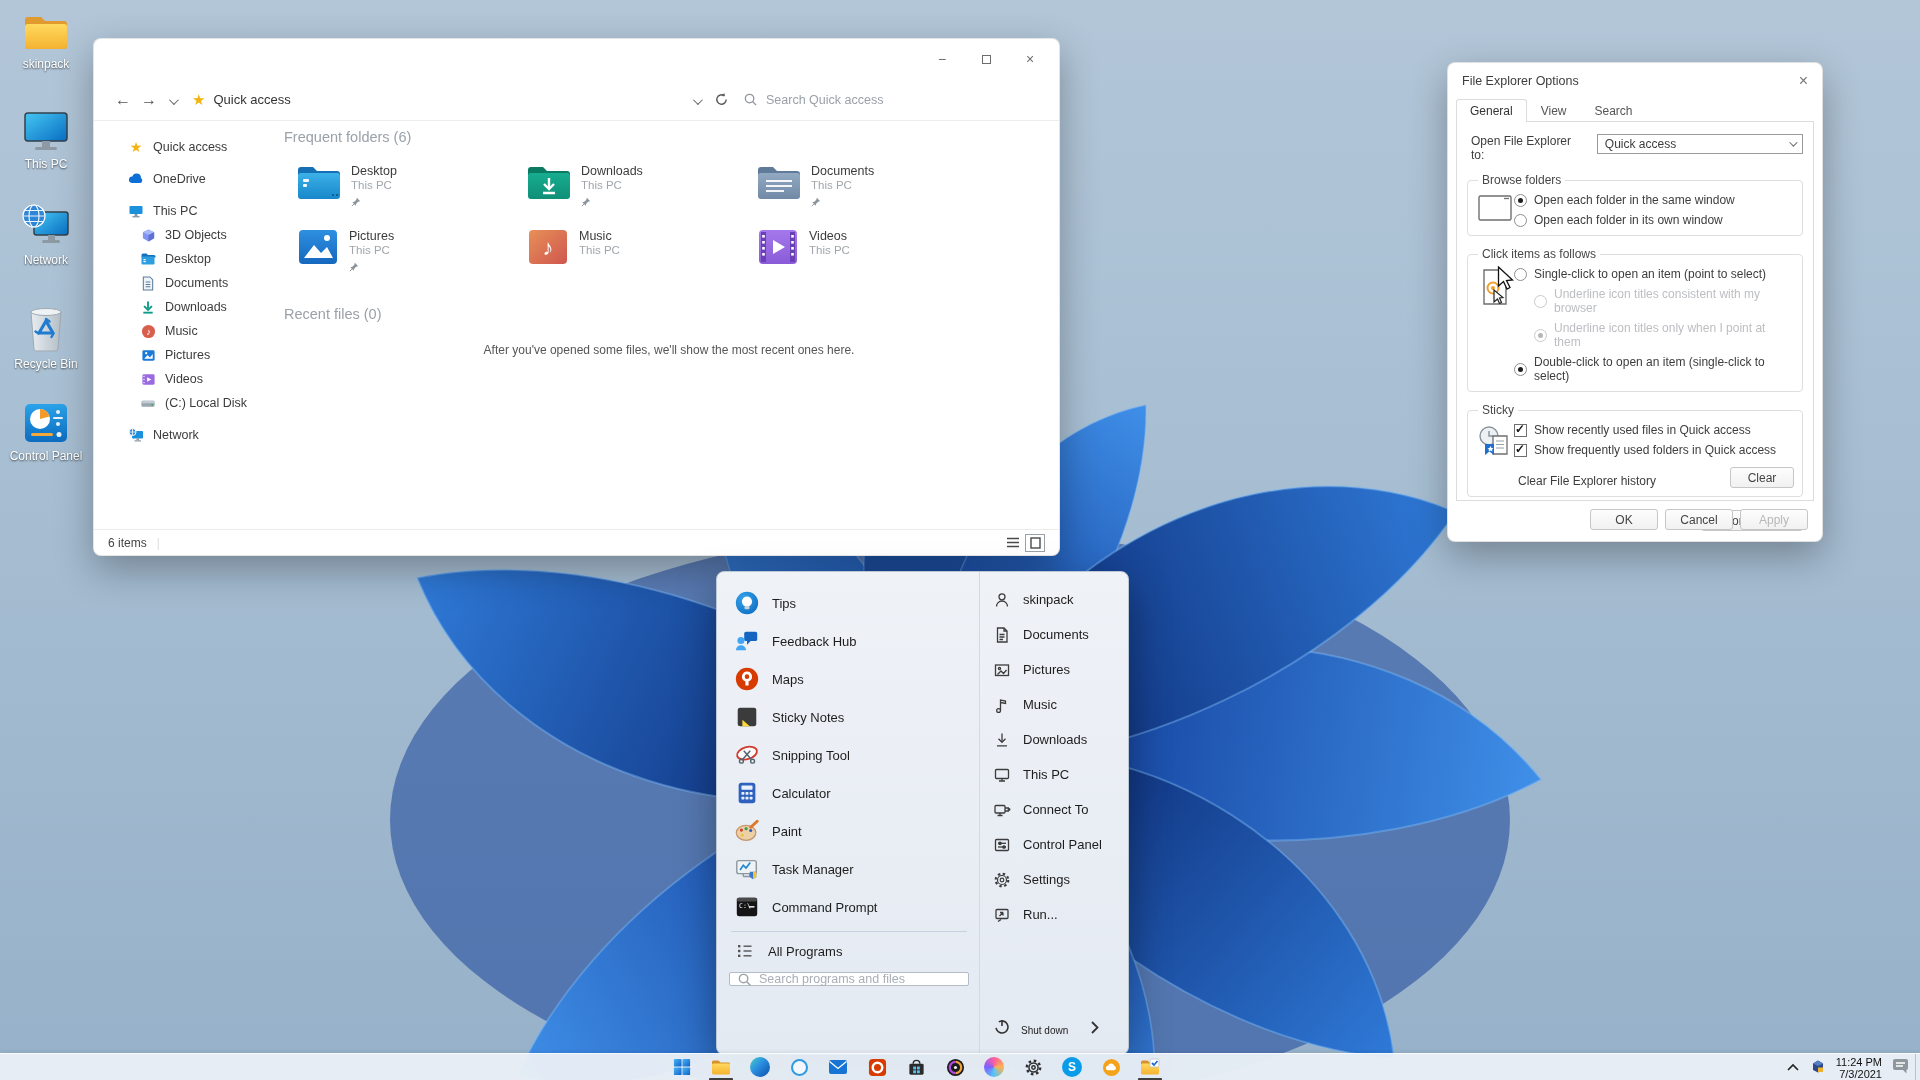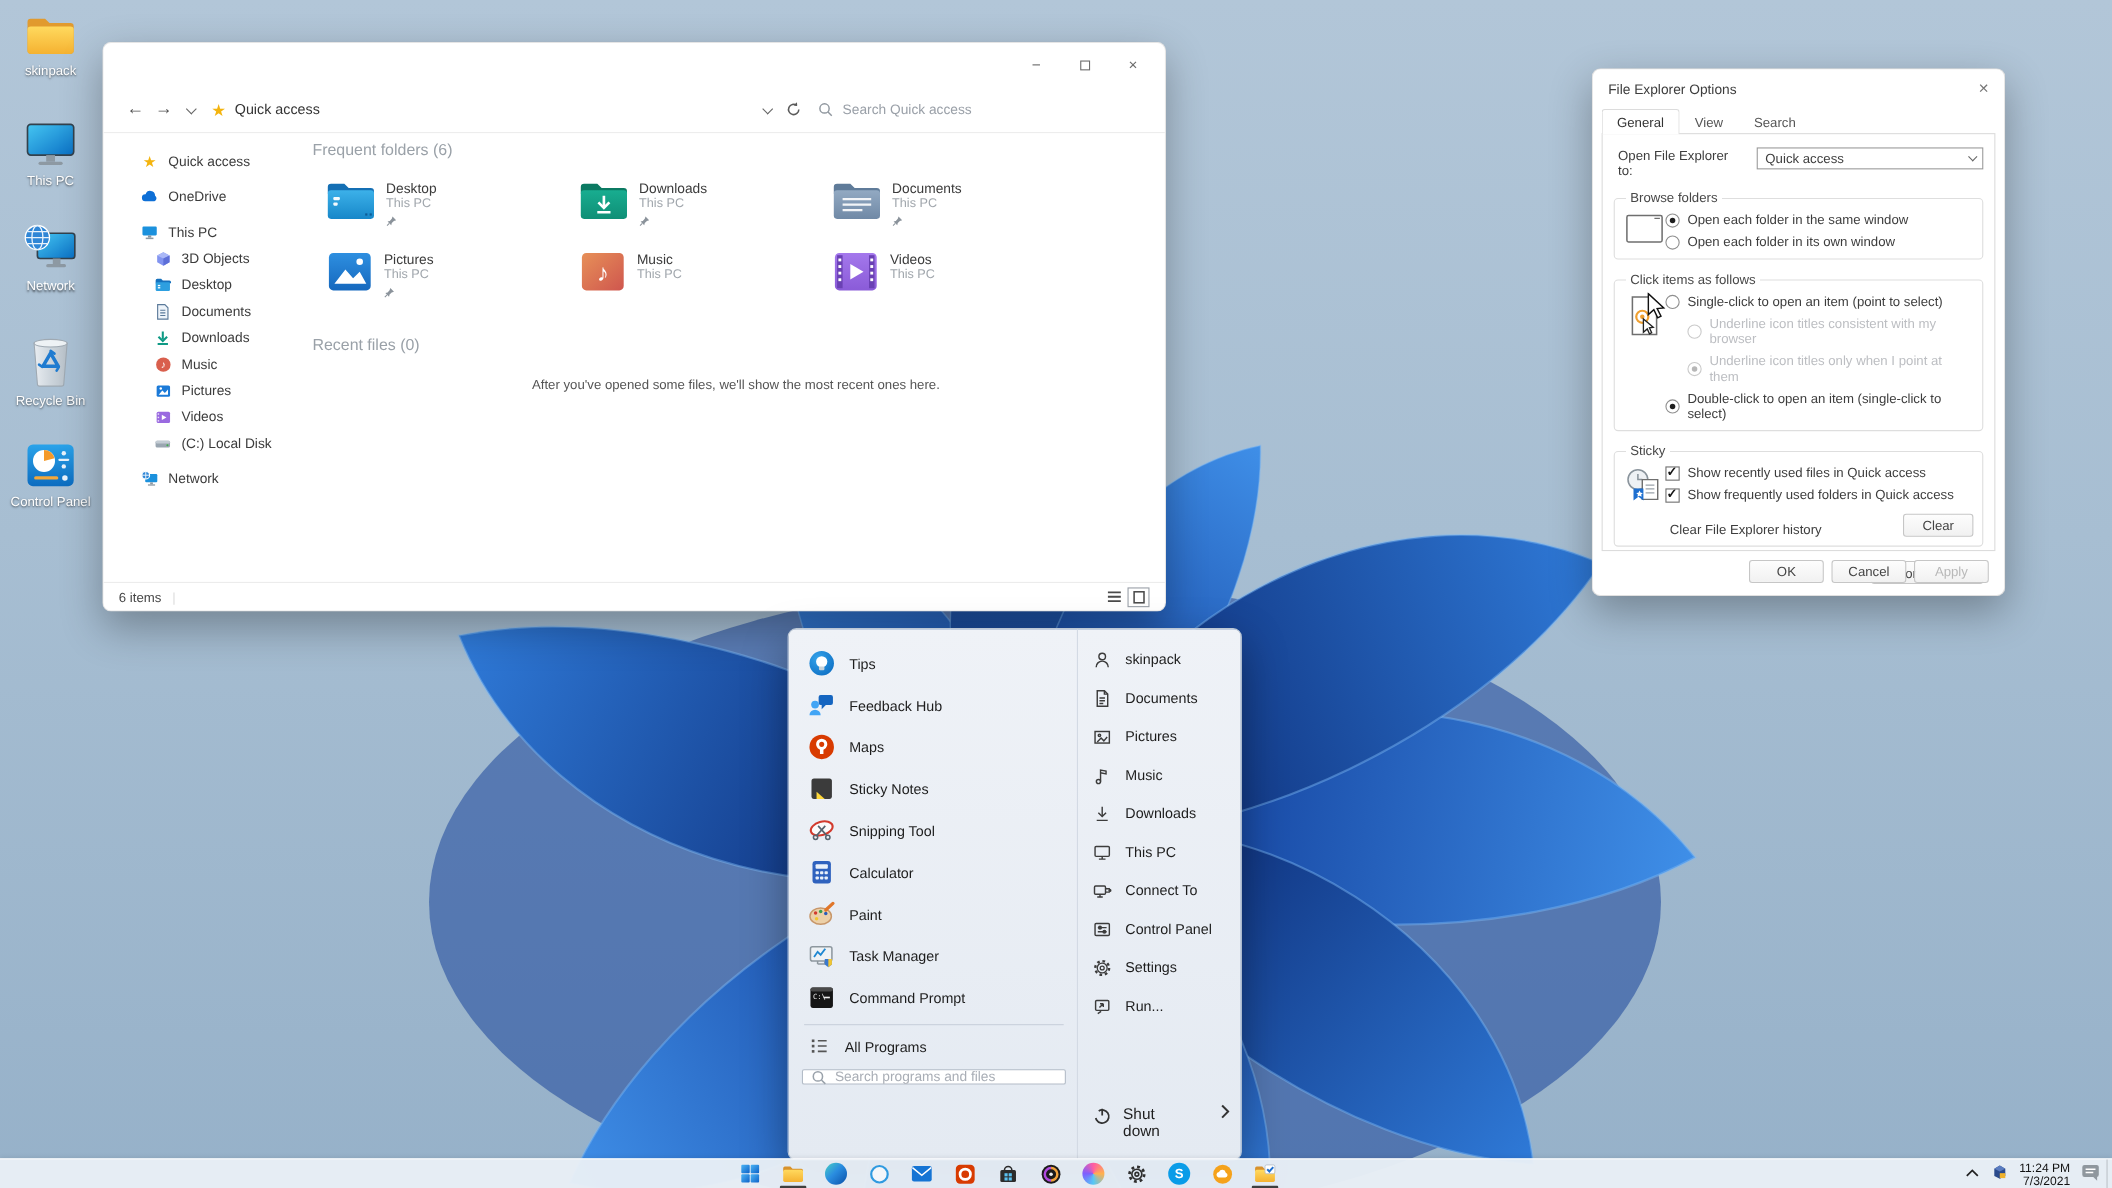--- a/index.html
+++ b/index.html
@@ -84,21 +84,21 @@
 .aitem{height:38px;display:flex;align-items:center;gap:11px;padding:0 8px;border-radius:4px;font-size:13px;color:#1d1d1d}
 .aic{width:28px;height:28px;flex:none;display:flex;align-items:center;justify-content:center}
 .msep{height:1px;background:#c9d1dc;margin:5px 6px 4px}
 .allprog{height:30px;display:flex;align-items:center;gap:13px;padding:0 10px;font-size:13px;color:#1d1d1d}
 .msearch{height:14px;margin:6px 4px 0;background:#fff;border:1px solid #b3bcc7;border-radius:2px;display:flex;align-items:center;padding:0 7px;gap:7px}
 .msearch input{border:none;outline:none;background:transparent;font-family:"Liberation Sans",sans-serif;font-size:12.5px;color:#333;width:200px}
 .msearch input::placeholder{color:#a9aeb6}
 .mright{flex:1;padding:10px 6px 14px 8px;display:flex;flex-direction:column}
 .pitem{height:35px;display:flex;align-items:center;gap:11px;padding:0 4px;font-size:13px;color:#1d1d1d}
 .pic{width:20px;height:20px;flex:none;display:flex;align-items:center;justify-content:center}
-.shutrow{margin-top:auto;display:flex;align-items:flex-start;gap:9px;padding:0 4px 4px;font-size:14px;color:#1d1d1d}
+.shutrow{margin-top:auto;display:flex;align-items:flex-end;gap:9px;padding:0 4px 4px;font-size:10px;color:#1d1d1d}
 .shutchev{margin-left:14px}
 
 .taskbar{position:absolute;left:0;right:0;bottom:0;height:27px;background:rgba(233,239,246,.96);border-top:1px solid rgba(255,255,255,.7);box-shadow:0 -1px 4px rgba(0,0,0,.08);z-index:5}
 .tbcenter{position:absolute;left:672px;top:3px;display:flex;gap:19px;align-items:center}
 .tbic{width:20px;height:20px;position:relative;display:flex;align-items:center;justify-content:center}
 .tbic.open::after{content:"";position:absolute;left:-2px;right:-2px;bottom:-4px;height:3px;background:#3f3f3f;border-radius:1px}
 .circ{width:20px;height:20px;border-radius:50%}
 .tray{position:absolute;right:10px;top:0;height:27px;display:flex;align-items:center;gap:10px}
 .clock{font-size:11px;line-height:12px;color:#111;text-align:right}
 .showdesk{position:absolute;right:0;top:0;bottom:0;width:5px;border-left:1px solid rgba(0,0,0,.18)}

